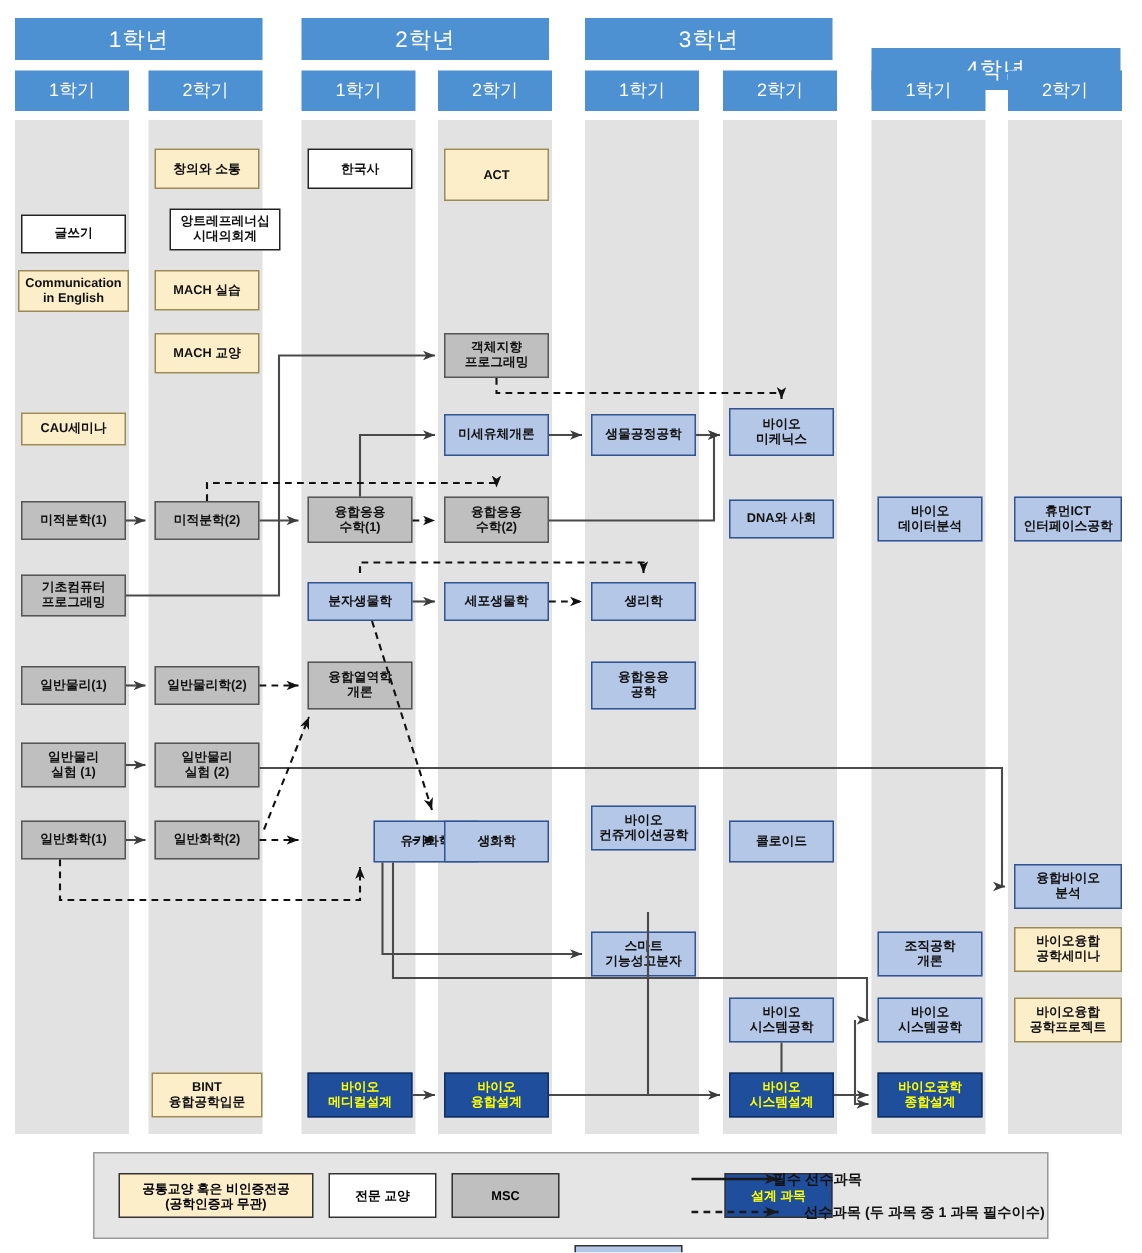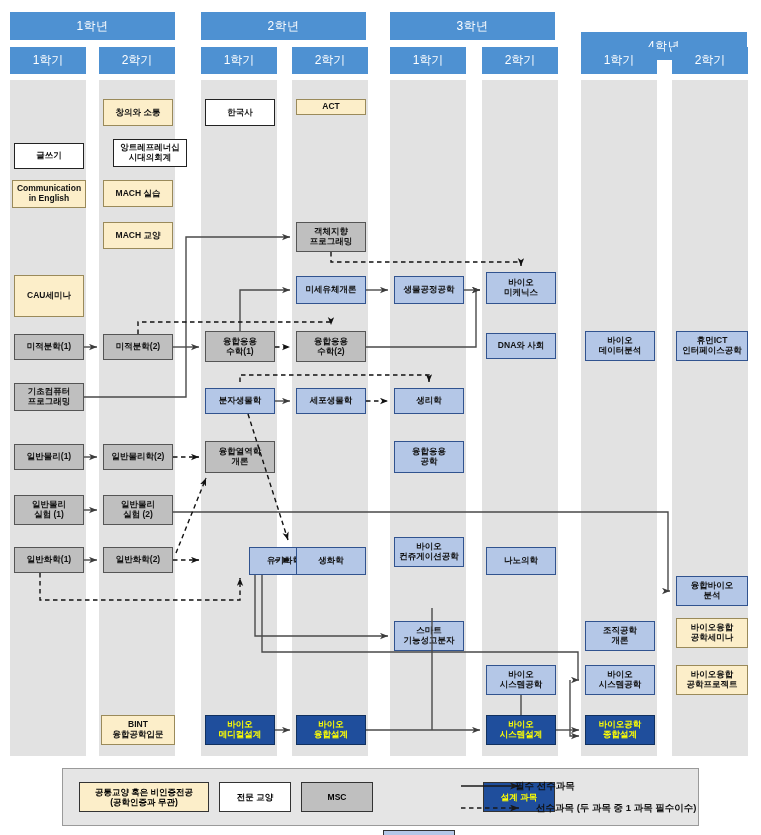--- a/index.html
+++ b/index.html
@@ -22,21 +22,21 @@
     top: 80px;
     width: 76px;
     height: 676px;
   }
   
   .year-head {
     position: absolute;
     height: 28px;
     background: #4e91d2;
     color: #ffffff;
-    font-size: 12px;
+    font-size: 15px;
     display: flex;
     align-items: center;
     justify-content: center;
     letter-spacing: .5px;
   }
   
   .sem-head {
     position: absolute;
     top: 47px;
     width: 76px;
@@ -136,21 +136,21 @@
       <div class="sem-head" style="left: 390px;">1학기</div>
       <div class="sem-head" style="left: 482px;">2학기</div>
       <div class="sem-head" style="left: 581px;">1학기</div>
       <div class="sem-head" style="left: 672px;">2학기</div>
     </div>
 
   <div id="courses">
       <div class="course c-major" style="left: 14px; top: 143px; width: 70px; height: 26px;">글쓰기</div>
       <div class="course c-ge" style="left: 12px; top: 180px; width: 74px; height: 28px;">Communication
 in English</div>
-      <div class="course c-ge" style="left: 14px; top: 275px; width: 70px; height: 42px;">CAU세미나</div>
+      <div class="course c-ge" style="left: 14px; top: 275px; width: 70px; height: 22px;">CAU세미나</div>
       <div class="course c-msc" style="left: 14px; top: 334px; width: 70px; height: 26px;">미적분학(1)</div>
       <div class="course c-msc" style="left: 14px; top: 383px; width: 70px; height: 28px;">기초컴퓨터
 프로그래밍</div>
       <div class="course c-msc" style="left: 14px; top: 444px; width: 70px; height: 26px;">일반물리(1)</div>
       <div class="course c-msc" style="left: 14px; top: 495px; width: 70px; height: 30px;">일반물리
 실험 (1)</div>
       <div class="course c-msc" style="left: 14px; top: 547px; width: 70px; height: 26px;">일반화학(1)</div>
       <div class="course c-ge" style="left: 103px; top: 99px; width: 70px; height: 27px;">창의와 소통</div>
       <div class="course c-major" style="left: 113px; top: 139px; width: 74px; height: 28px;">앙트레프레너십
 시대의회계</div>
@@ -165,42 +165,42 @@
 융합공학입문</div>
       <div class="course c-major" style="left: 205px; top: 99px; width: 70px; height: 27px;">한국사</div>
       <div class="course c-msc" style="left: 205px; top: 331px; width: 70px; height: 31px;">융합응용
 수학(1)</div>
       <div class="course c-eng" style="left: 205px; top: 388px; width: 70px; height: 26px;">분자생물학</div>
       <div class="course c-msc" style="left: 205px; top: 441px; width: 70px; height: 32px;">융합열역학
 개론</div>
       <div class="course c-eng" style="left: 205px; top: 547px; width: 70px; height: 28px; margin-left: 44px;">유기화학</div>
       <div class="course c-design" style="left: 205px; top: 715px; width: 70px; height: 30px;">바이오
 메디컬설계</div>
-      <div class="course c-ge" style="left: 296px; top: 99px; width: 70px; height: 16px;">ACT</div>
+      <div class="course c-ge" style="left: 296px; top: 99px; width: 70px; height: 35px;">ACT</div>
       <div class="course c-msc" style="left: 296px; top: 222px; width: 70px; height: 30px;">객체지향
 프로그래밍</div>
       <div class="course c-eng" style="left: 296px; top: 276px; width: 70px; height: 28px;">미세유체개론</div>
       <div class="course c-msc" style="left: 296px; top: 331px; width: 70px; height: 31px;">융합응용
 수학(2)</div>
       <div class="course c-eng" style="left: 296px; top: 388px; width: 70px; height: 26px;">세포생물학</div>
       <div class="course c-eng" style="left: 296px; top: 547px; width: 70px; height: 28px;">생화학</div>
       <div class="course c-design" style="left: 296px; top: 715px; width: 70px; height: 30px;">바이오
 융합설계</div>
       <div class="course c-eng" style="left: 394px; top: 276px; width: 70px; height: 28px;">생물공정공학</div>
       <div class="course c-eng" style="left: 394px; top: 388px; width: 70px; height: 26px;">생리학</div>
       <div class="course c-eng" style="left: 394px; top: 441px; width: 70px; height: 32px;">융합응용
 공학</div>
       <div class="course c-eng" style="left: 394px; top: 537px; width: 70px; height: 30px;">바이오
 컨쥬게이션공학</div>
       <div class="course c-eng" style="left: 394px; top: 621px; width: 70px; height: 30px;">스마트
 기능성고분자</div>
       <div class="course c-eng" style="left: 486px; top: 272px; width: 70px; height: 32px;">바이오
 미케닉스</div>
       <div class="course c-eng" style="left: 486px; top: 333px; width: 70px; height: 26px;">DNA와 사회</div>
-      <div class="course c-eng" style="left: 486px; top: 547px; width: 70px; height: 28px;">나노의학</div>
+      <div class="course c-eng" style="left: 486px; top: 547px; width: 70px; height: 28px;">콜로이드</div>
       <div class="course c-eng" style="left: 486px; top: 665px; width: 70px; height: 30px;">바이오
 시스템공학</div>
       <div class="course c-design" style="left: 486px; top: 715px; width: 70px; height: 30px;">바이오
 시스템설계</div>
       <div class="course c-eng" style="left: 585px; top: 331px; width: 70px; height: 30px;">바이오
 데이터분석</div>
       <div class="course c-eng" style="left: 585px; top: 621px; width: 70px; height: 30px;">조직공학
 개론</div>
       <div class="course c-eng" style="left: 585px; top: 665px; width: 70px; height: 30px;">바이오
 시스템공학</div>

